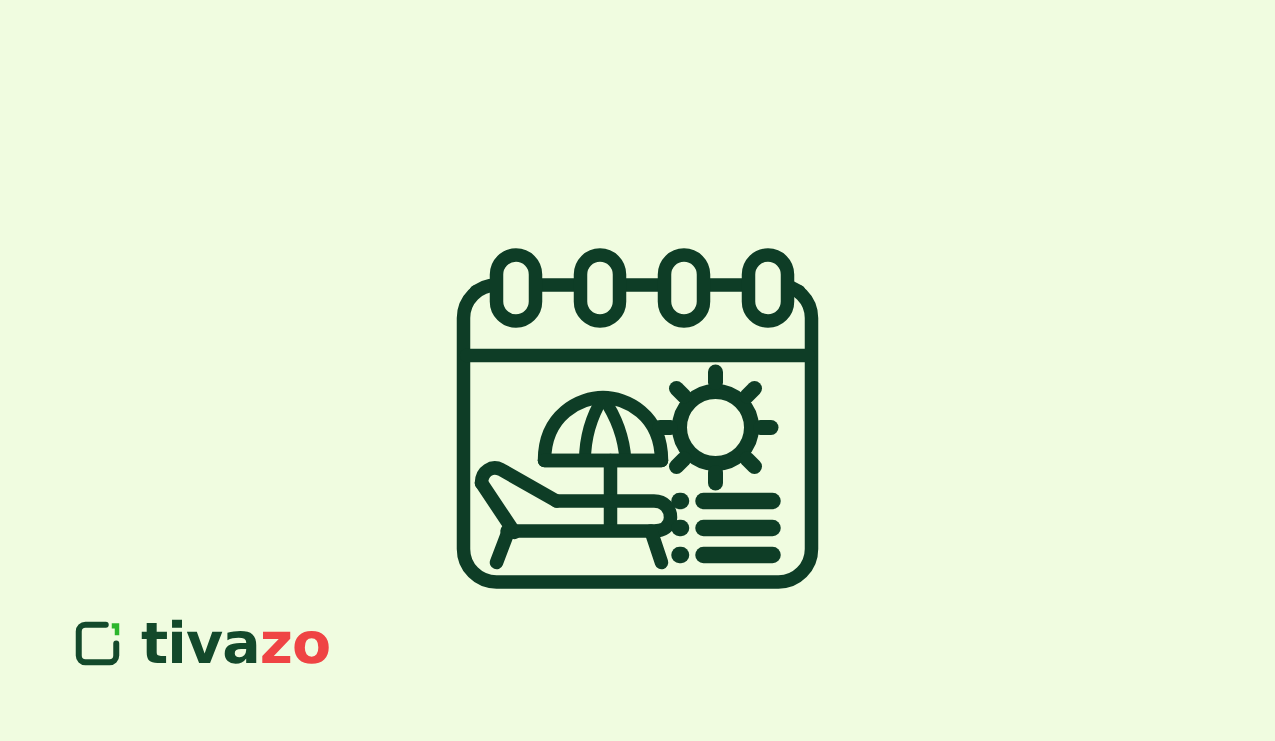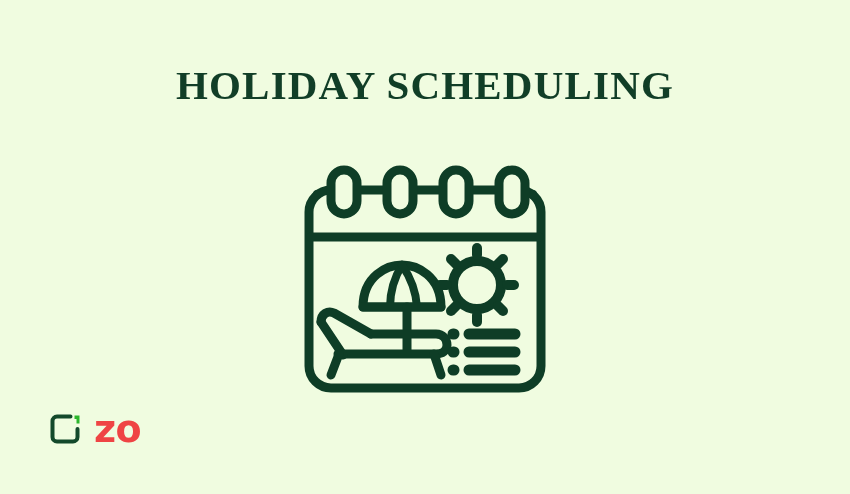--- a/index.html
+++ b/index.html
@@ -77,21 +77,20 @@
     align-items: baseline;
   }
   .word-dark { color: #13492B; }
   .word-bright { color: #ef4444; }
 </style>
 </head>
 <body>
 
 <div id="card">
 
-  <div id="page-title">HOLIDAY SCHEDULING</div>
 
   <div id="illustration">
     <svg viewBox="0 0 260 240" xmlns="http://www.w3.org/2000/svg" fill="none" stroke="#0E3D26" stroke-linecap="round" stroke-linejoin="round">
 
       <line x1="22" y1="34" x2="238" y2="34" stroke-width="8"></line>
 
       <rect x="14" y="30" width="232" height="198" rx="22" ry="22" stroke-width="9" fill="#F0FCE0"></rect>
 
       <line x1="16" y1="77" x2="244" y2="77" stroke-width="9"></line>
 
@@ -152,17 +151,18 @@
   </div>
 
   <div id="logo">
     <svg id="logo-mark" viewBox="0 0 34 34" xmlns="http://www.w3.org/2000/svg" fill="none">
 
       <path d="M22.5 4.5 H9 C6.5 4.5 4.5 6.5 4.5 9 V25 C4.5 27.5 6.5 29.5 9 29.5 H25 C27.5 29.5 29.5 27.5 29.5 25 V17" stroke="#13492B" stroke-width="4" stroke-linecap="round" stroke-linejoin="round"></path>
 
       <path d="M26.5 3.5 H31.5 V11.5 H28.5 V7 H26.5 Z" fill="#2CB62C"></path>
     </svg>
     <div id="logo-wordmark">
+      <span class="word-dark">tiva</span>
       <span class="word-bright">zo</span>
     </div>
   </div>
 
 </div>
 
 </body></html>

